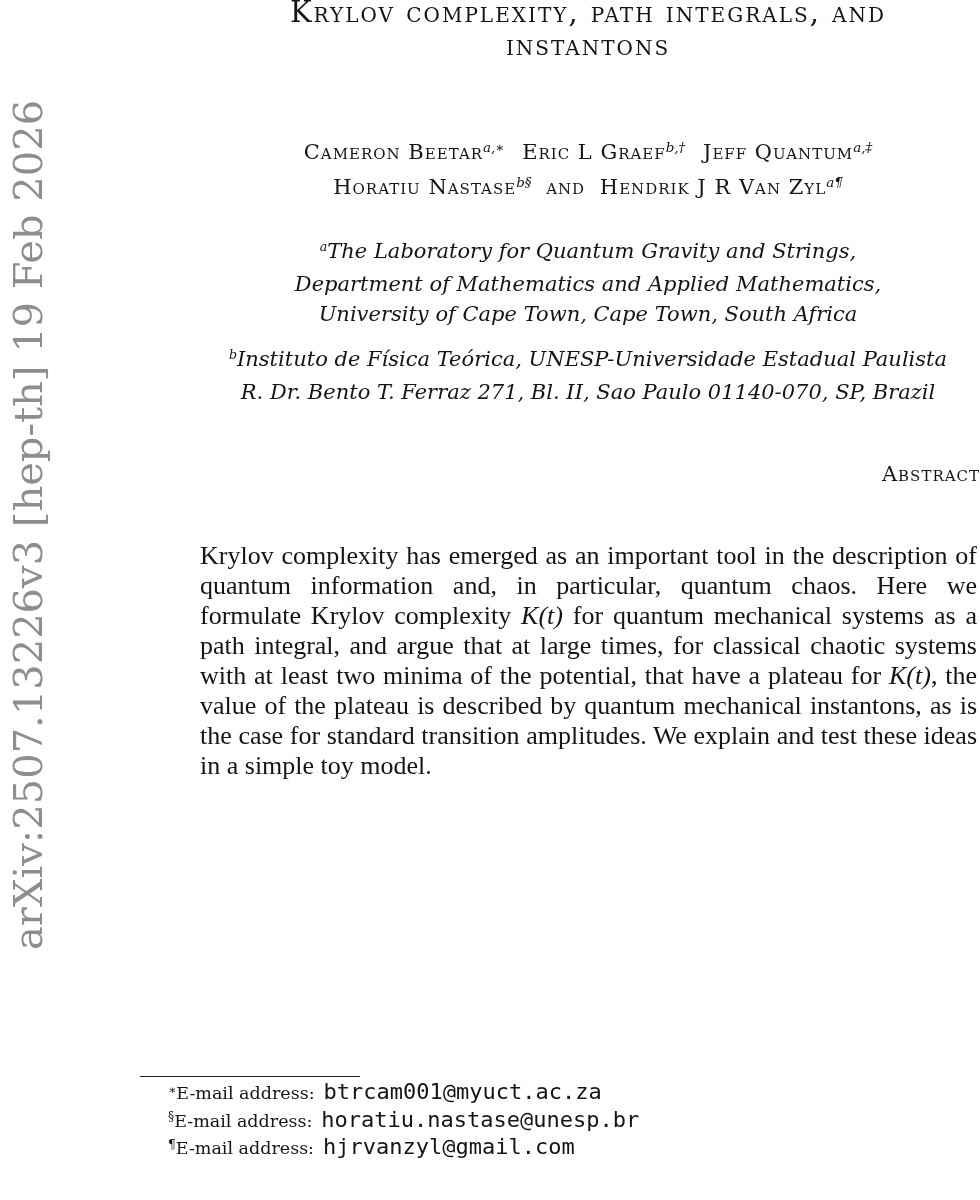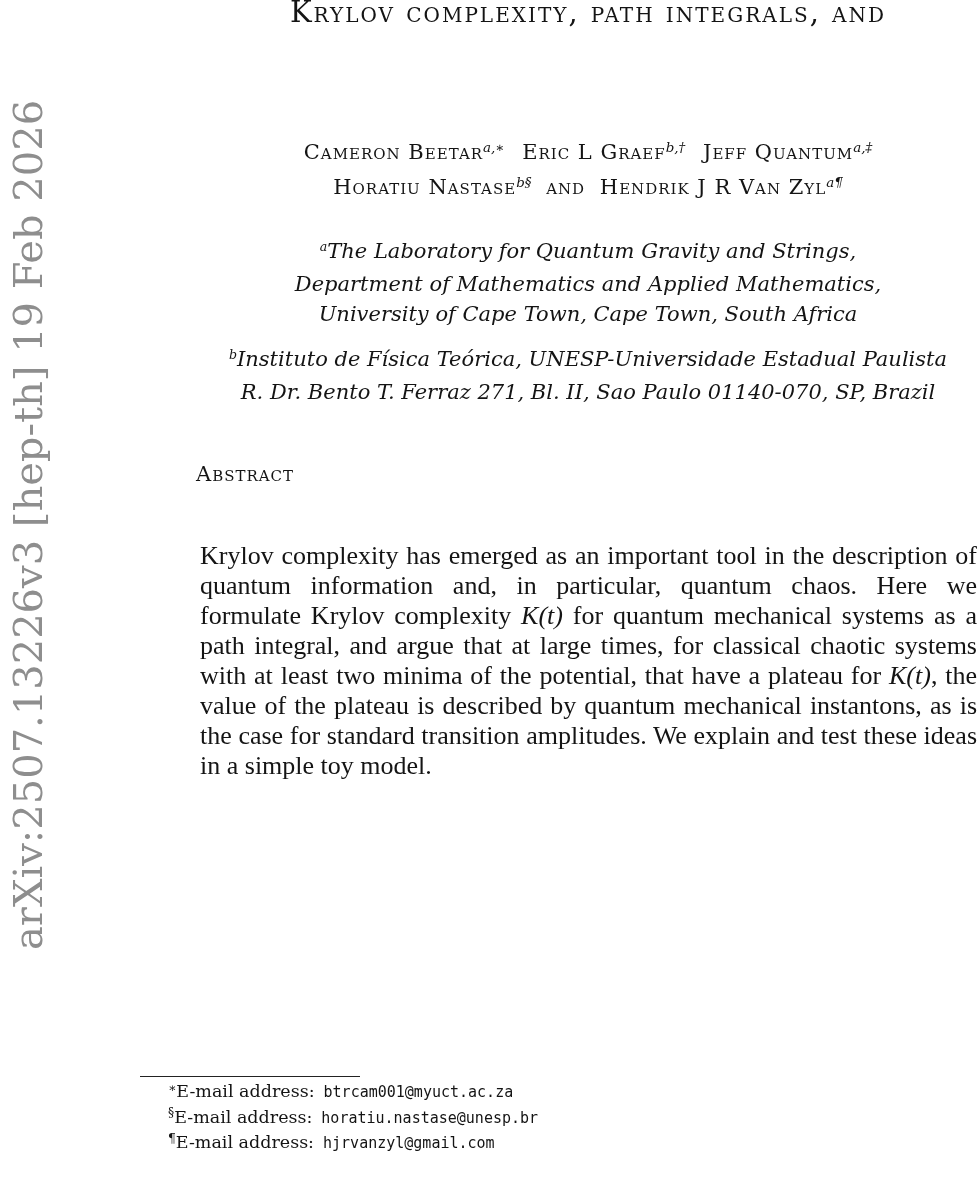--- a/index.html
+++ b/index.html
@@ -77,21 +77,21 @@
   }
   .affil-a { top: 236px; }
   .affil-b { top: 344px; }
   .affil .sup { font-size: 60%; top: -0.55em; }
 
   .abstract-heading {
     position: absolute;
     top: 462px;
     left: 196px;
     width: 784px;
-    text-align: left;
+    text-align: right;
     font-variant: small-caps;
     font-size: 21px;
     letter-spacing: 1px;
   }
 
   .abstract-body {
     position: absolute;
     top: 541px;
     left: 200px;
     width: 777px;
@@ -123,33 +123,34 @@
   }
   .footnote { padding-left: 28px; white-space: nowrap; }
   .fn-sup {
     font-size: 70%;
     position: relative;
     top: -0.45em;
     vertical-align: baseline;
   }
   .fn-email {
     font-family: "DejaVu Sans Mono", "Liberation Mono", monospace;
-    font-size: 15px;
+    font-size: 22px;
     margin-left: 9px;
   }
 </style>
 </head>
 <body>
 
 <div class="page">
 
   <div class="arxiv-stamp">arXiv:2507.13226v3 [hep-th] 19 Feb 2026</div>
 
   <h1 class="paper-title">
     <span>Krylov complexity, path integrals, and</span><br>
+    <span>instantons</span>
   </h1>
 
   <div class="authors">
     <div>
       <span class="author"><span>Cameron Beetar</span><sup class="sup">a,∗</sup></span>
       <span class="author"><span>Eric L Graef</span><sup class="sup">b,†</sup></span>
       <span class="author"><span>Jeff Quantum</span><sup class="sup">a,‡</sup></span>
     </div>
     <div>
       <span class="author"><span>Horatiu Nastase</span><sup class="sup">b§</sup></span>

